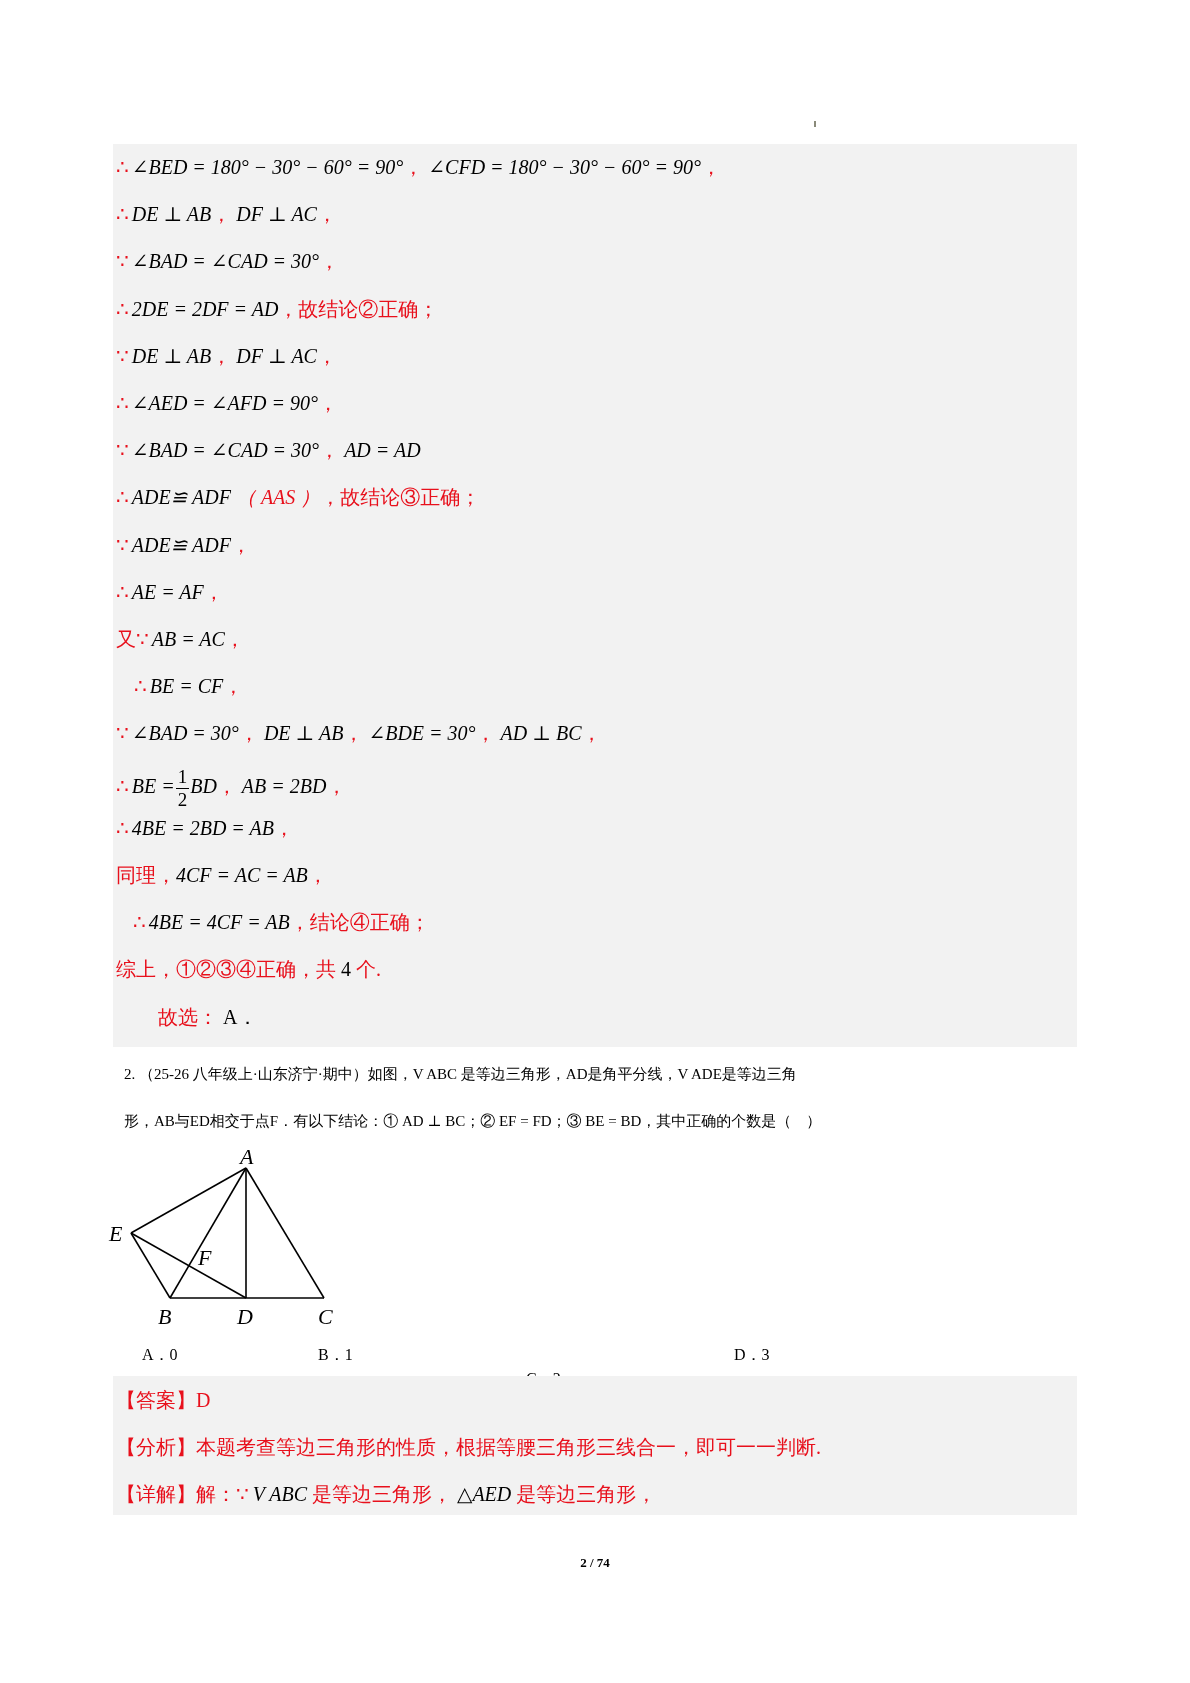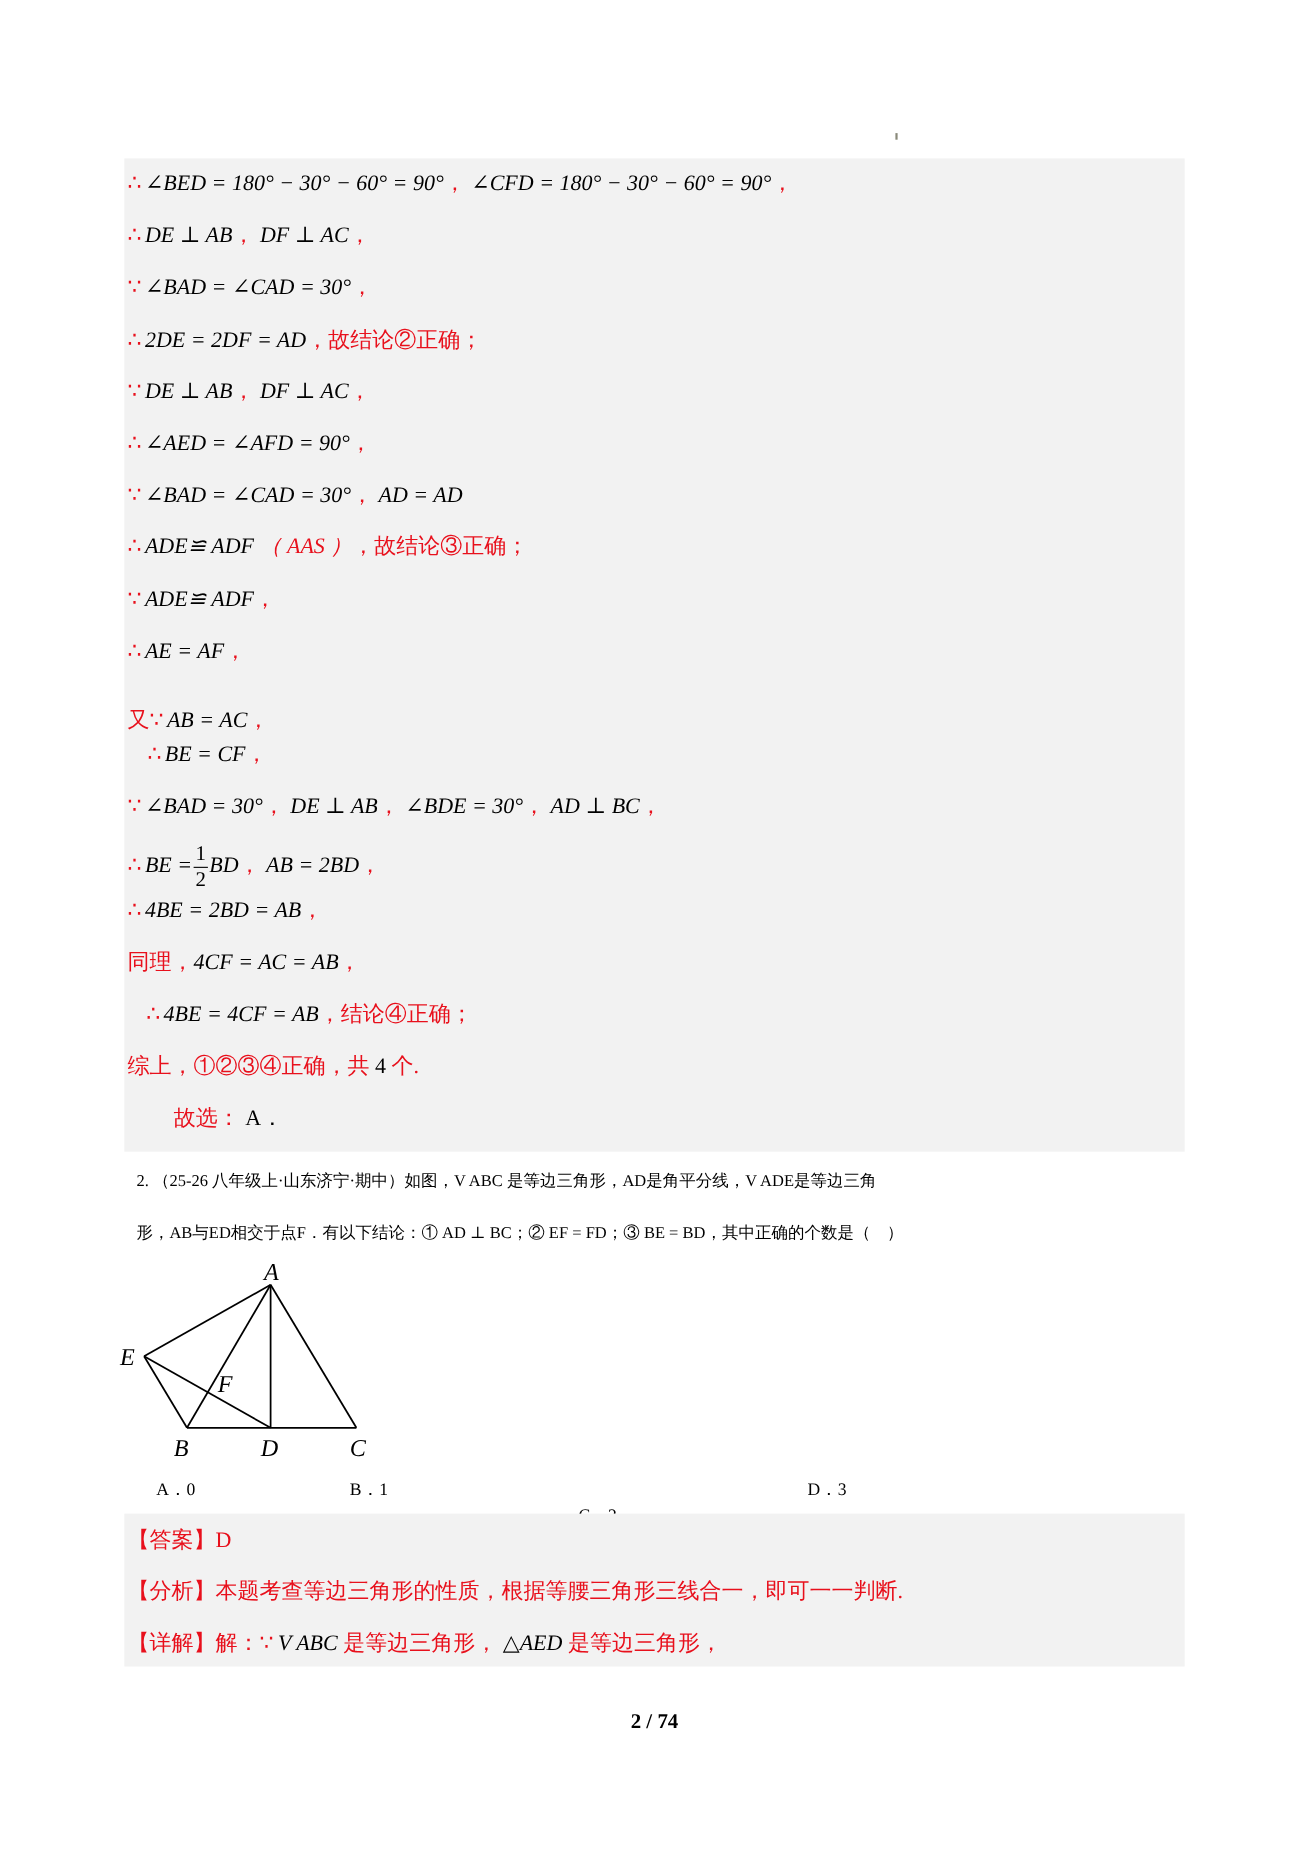--- a/index.html
+++ b/index.html
@@ -9,42 +9,42 @@
   .graybox { position: absolute; left: 113px; width: 964px; background: #f2f2f2; }
   .line { position: absolute; left: 116px; height: 30px; line-height: 30px; font-size: 20px; white-space: nowrap; }
   .red { color: #e8101c; }
   .sym { color: #e8101c; font-size: 20px; letter-spacing: -1px; }
   .m { font-style: italic; }
   .frac { display: inline-block; vertical-align: middle; text-align: center; line-height: 22px; font-size: 19px; margin: 0 1px; }
   .frac .num { display: block; border-bottom: 1px solid #000; padding: 0 2px; }
   .frac .den { display: block; padding: 0 2px; }
   .q { position: absolute; left: 124px; font-size: 15px; line-height: 30px; white-space: nowrap; }
   .opt { position: absolute; top: 1340px; font-size: 16px; line-height: 30px; }
-  .pagenum { position: absolute; left: 0; width: 1190px; top: 1555px; text-align: center; font-weight: bold; font-size: 19px; }
+  .pagenum { position: absolute; left: 0; width: 1190px; top: 1555px; text-align: center; font-weight: bold; font-size: 13px; }
   svg text { font-family: "Liberation Serif", serif; font-style: italic; font-size: 22px; }
 </style>
 </head>
 <body>
 
 <div class="mark"></div>
 
 <div class="graybox" style="top:144px;height:903px;"></div>
 
 <div id="sol-lines">
     <div class="line" style="top: 152px;"><span class="sym">∴ </span><span class="m">∠BED = 180° − 30° − 60° = 90°</span><span class="red">，  </span><span class="m">∠CFD = 180° − 30° − 60° = 90°</span><span class="red">，</span></div>
     <div class="line" style="top: 199.2px;"><span class="sym">∴ </span><span class="m">DE ⊥ AB</span><span class="red">，  </span><span class="m">DF ⊥ AC</span><span class="red">，</span></div>
     <div class="line" style="top: 246.4px;"><span class="sym">∵ </span><span class="m">∠BAD = ∠CAD = 30°</span><span class="red">，</span></div>
     <div class="line" style="top: 293.6px;"><span class="sym">∴ </span><span class="m">2DE = 2DF = AD</span><span class="red">，</span><span class="red">故结论②正确；</span></div>
     <div class="line" style="top: 340.8px;"><span class="sym">∵ </span><span class="m">DE ⊥ AB</span><span class="red">，  </span><span class="m">DF ⊥ AC</span><span class="red">，</span></div>
     <div class="line" style="top: 388px;"><span class="sym">∴ </span><span class="m">∠AED = ∠AFD = 90°</span><span class="red">，</span></div>
     <div class="line" style="top: 435.2px;"><span class="sym">∵ </span><span class="m">∠BAD = ∠CAD = 30°</span><span class="red">，  </span><span class="m">AD = AD</span></div>
     <div class="line" style="top: 482.4px;"><span class="sym">∴ </span><span class="m"> ADE≌ ADF</span><span class="m red"> （ AAS ）</span><span class="red">，</span><span class="red">故结论③正确；</span></div>
     <div class="line" style="top: 529.6px;"><span class="sym">∵ </span><span class="m"> ADE≌ ADF</span><span class="red">，</span></div>
     <div class="line" style="top: 576.8px;"><span class="sym">∴ </span><span class="m">AE = AF</span><span class="red">，</span></div>
-    <div class="line" style="top: 640px;"><span class="red">又</span><span class="sym">∵ </span><span class="m">AB = AC</span><span class="red">，</span></div>
+    <div class="line" style="top: 624px;"><span class="red">又</span><span class="sym">∵ </span><span class="m">AB = AC</span><span class="red">，</span></div>
     <div class="line" style="top: 671.2px; margin-left: 18px;"><span class="sym">∴ </span><span class="m">BE = CF</span><span class="red">，</span></div>
     <div class="line" style="top: 718.4px;"><span class="sym">∵ </span><span class="m">∠BAD = 30°</span><span class="red">，  </span><span class="m">DE ⊥ AB</span><span class="red">，  </span><span class="m">∠BDE = 30°</span><span class="red">，  </span><span class="m">AD ⊥ BC</span><span class="red">，</span></div>
     <div class="line" style="top: 765.6px;"><span class="sym">∴ </span><span class="m">BE =</span><span class="frac"><span class="num">1</span><span class="den">2</span></span><span class="m">BD</span><span class="red">，  </span><span class="m">AB = 2BD</span><span class="red">，</span></div>
     <div class="line" style="top: 812.8px;"><span class="sym">∴ </span><span class="m">4BE = 2BD = AB</span><span class="red">，</span></div>
     <div class="line" style="top: 860px;"><span class="red">同理，</span><span class="m">4CF = AC = AB</span><span class="red">，</span></div>
     <div class="line" style="top: 907.2px; margin-left: 17px;"><span class="sym">∴ </span><span class="m">4BE = 4CF = AB</span><span class="red">，</span><span class="red">结论④正确；</span></div>
     <div class="line" style="top: 954.4px;"><span class="red">综上，①②③④正确，共</span><span> 4 </span><span class="red">个.</span></div>
     <div class="line" style="top: 1001.6px; margin-left: 42px;"><span class="red">故选：</span><span> A． </span></div>
   </div>
 

